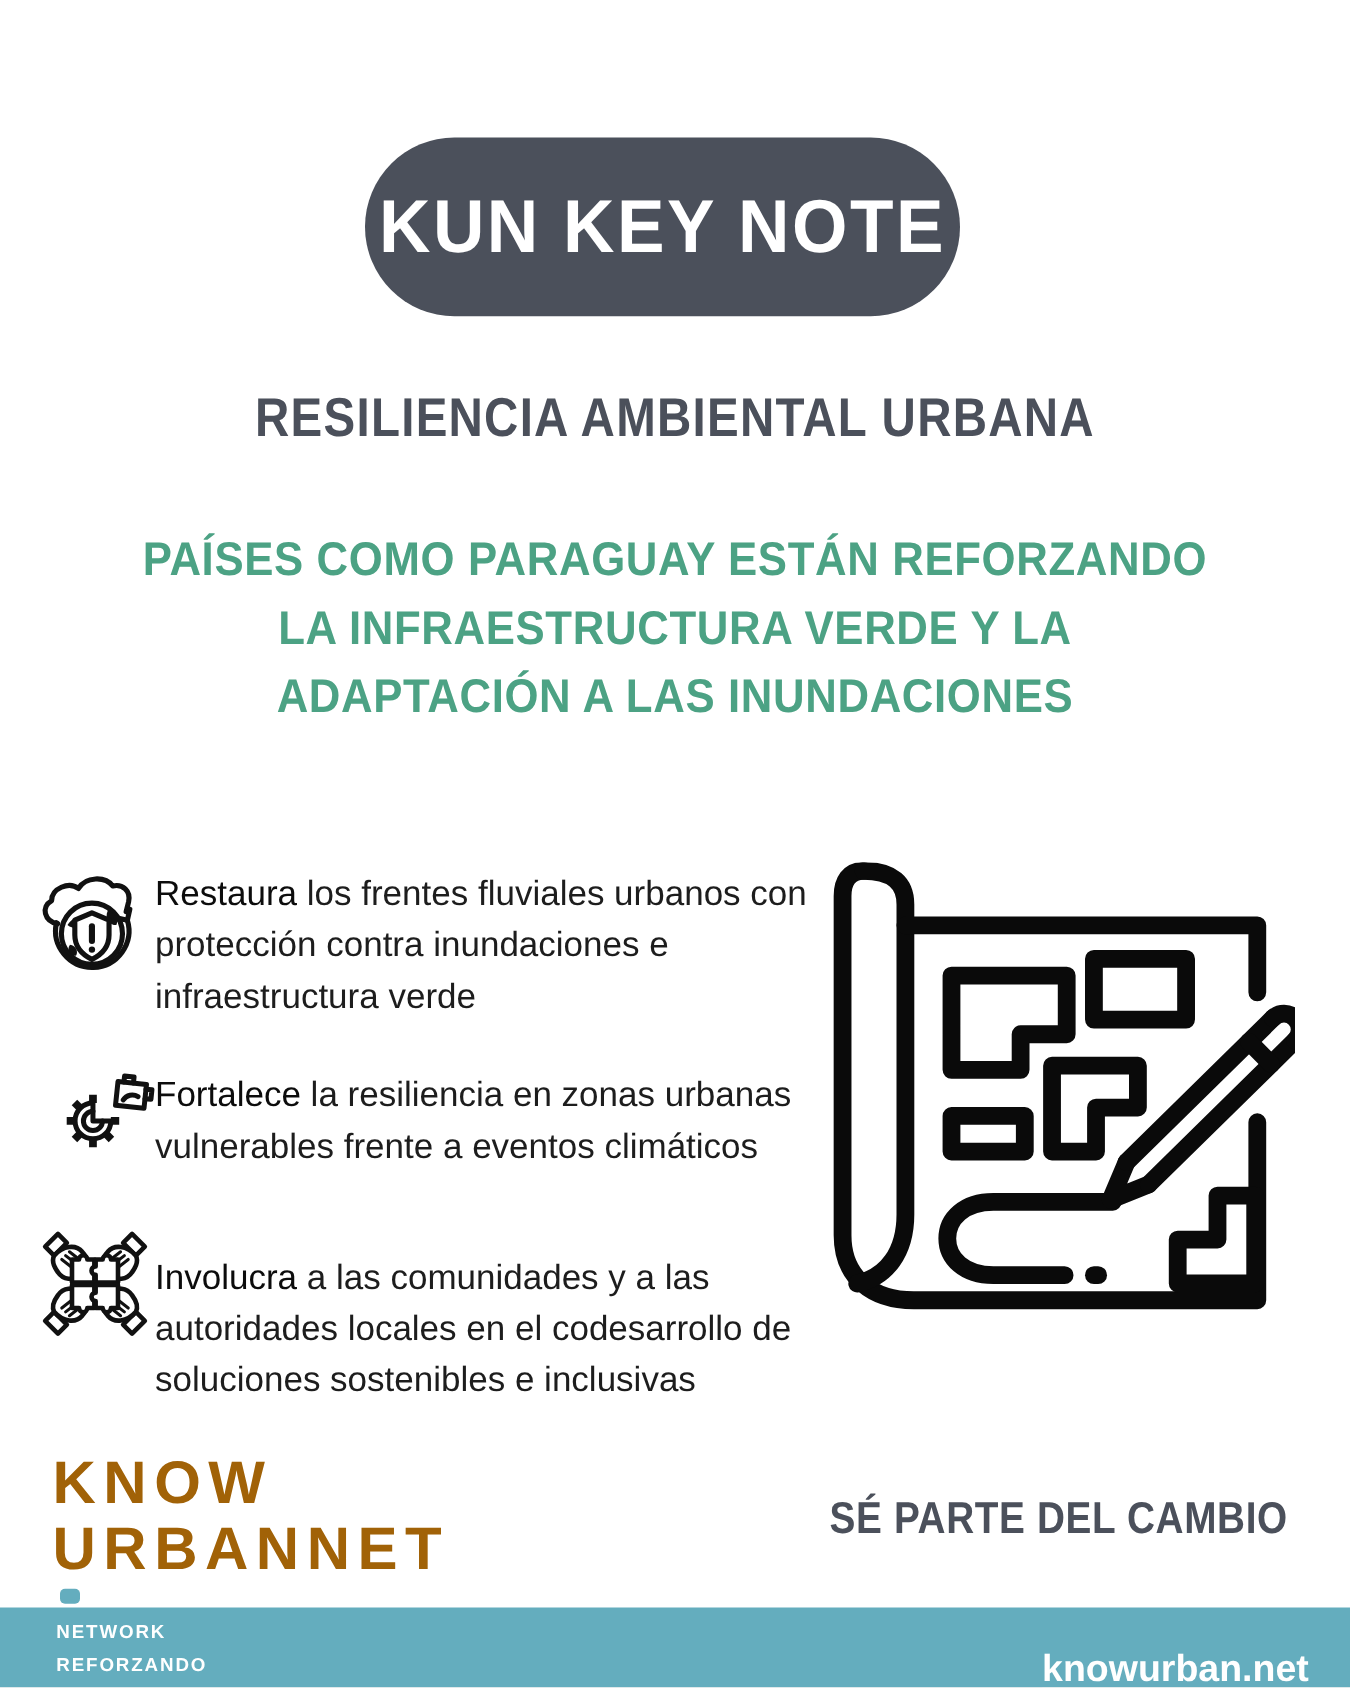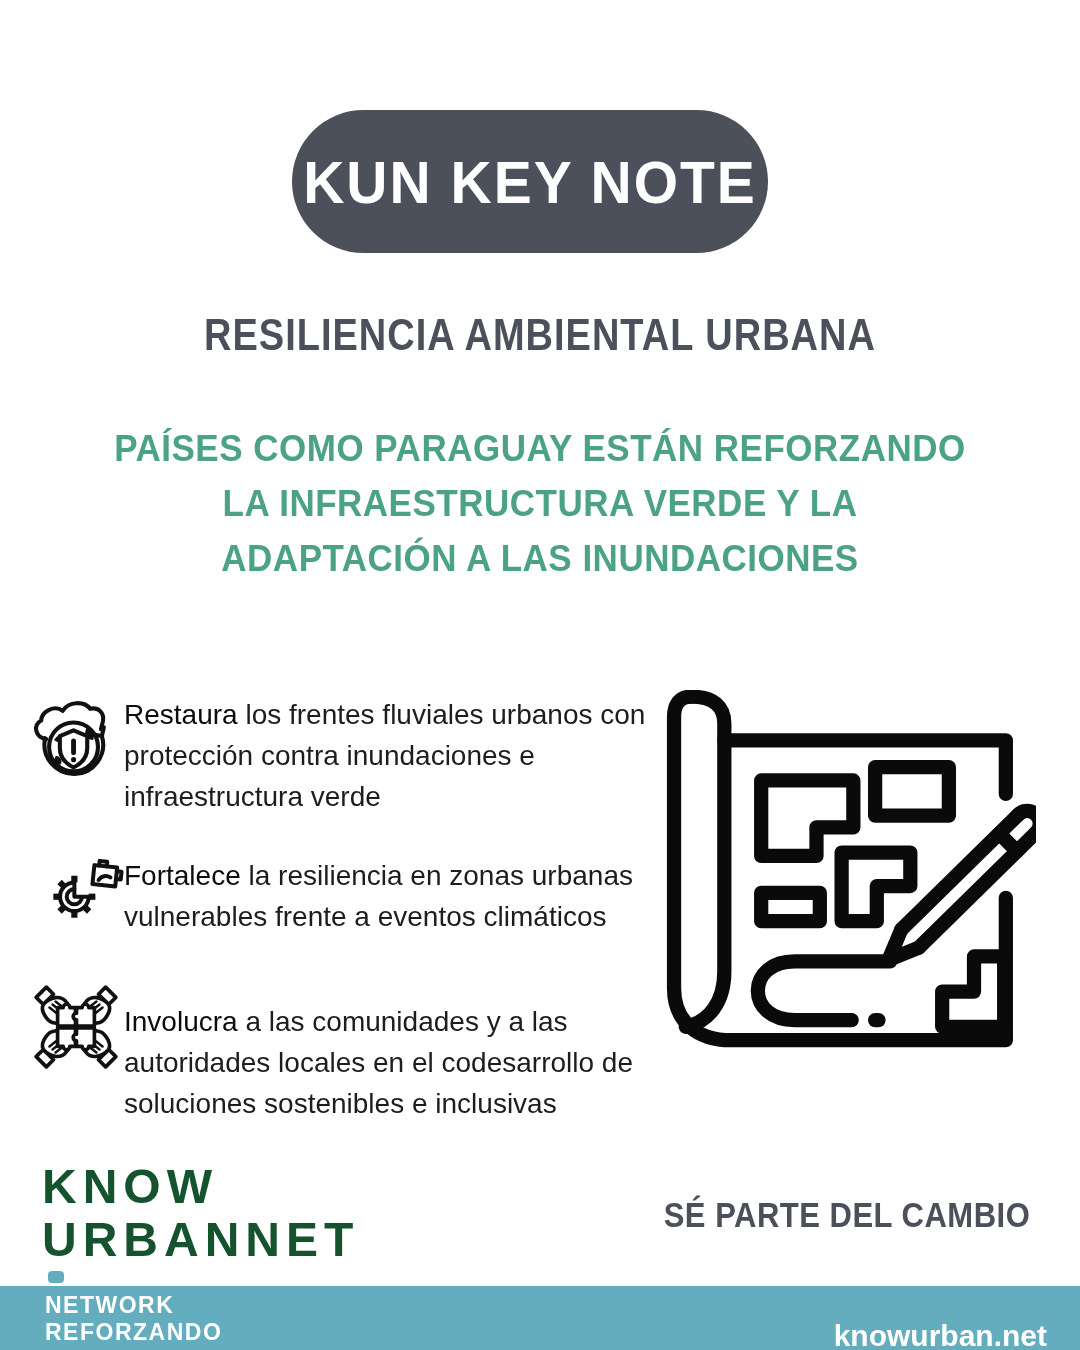--- a/index.html
+++ b/index.html
@@ -39,41 +39,41 @@
   .bullet-icon{position:absolute;}
   .bi1{left:28px;top:700px;width:95px;height:88px;}
   .bi2{left:40px;top:852px;width:84px;height:78px;}
   .bi3{left:30px;top:981px;width:92px;height:92px;}
   .bullet-icon svg,.illustration svg{display:block;width:100%;height:100%;}
   
   .illustration{position:absolute;left:664px;top:690px;width:372px;height:372px;}
   
   .logo{
     position:absolute;left:42px;top:1160px;
-    color:#14532d;font-weight:bold;font-size:48px;line-height:53px;
+    color:#a16207;font-weight:bold;font-size:48px;line-height:53px;
     letter-spacing:6px;
   }
   .logo-dot{
     position:absolute;left:48px;top:1271px;width:16px;height:12px;
     background:#64ADBE;border-radius:4px;
   }
   
   .cta{
     position:absolute;left:645px;top:1197px;width:404px;text-align:center;
     color:#4B505B;font-size:31px;font-weight:bold;letter-spacing:0.5px;
     transform:scaleY(1.15);
   }
   
   .footer-bar{
     position:absolute;left:0;top:1286px;width:1080px;height:64px;
     background:#64ADBE;
   }
   .footer-left{
     position:absolute;left:45px;top:6px;
-    color:#ffffff;font-weight:bold;font-size:23px;line-height:27px;
+    color:#ffffff;font-weight:bold;font-size:15px;line-height:27px;
     letter-spacing:1.5px;
   }
   .footer-site{
     position:absolute;right:33px;top:33px;
     color:#ffffff;font-weight:bold;font-size:30px;
     text-decoration:underline;text-underline-offset:5px;cursor:pointer;
   }
 </style>
 </head>
 <body>

